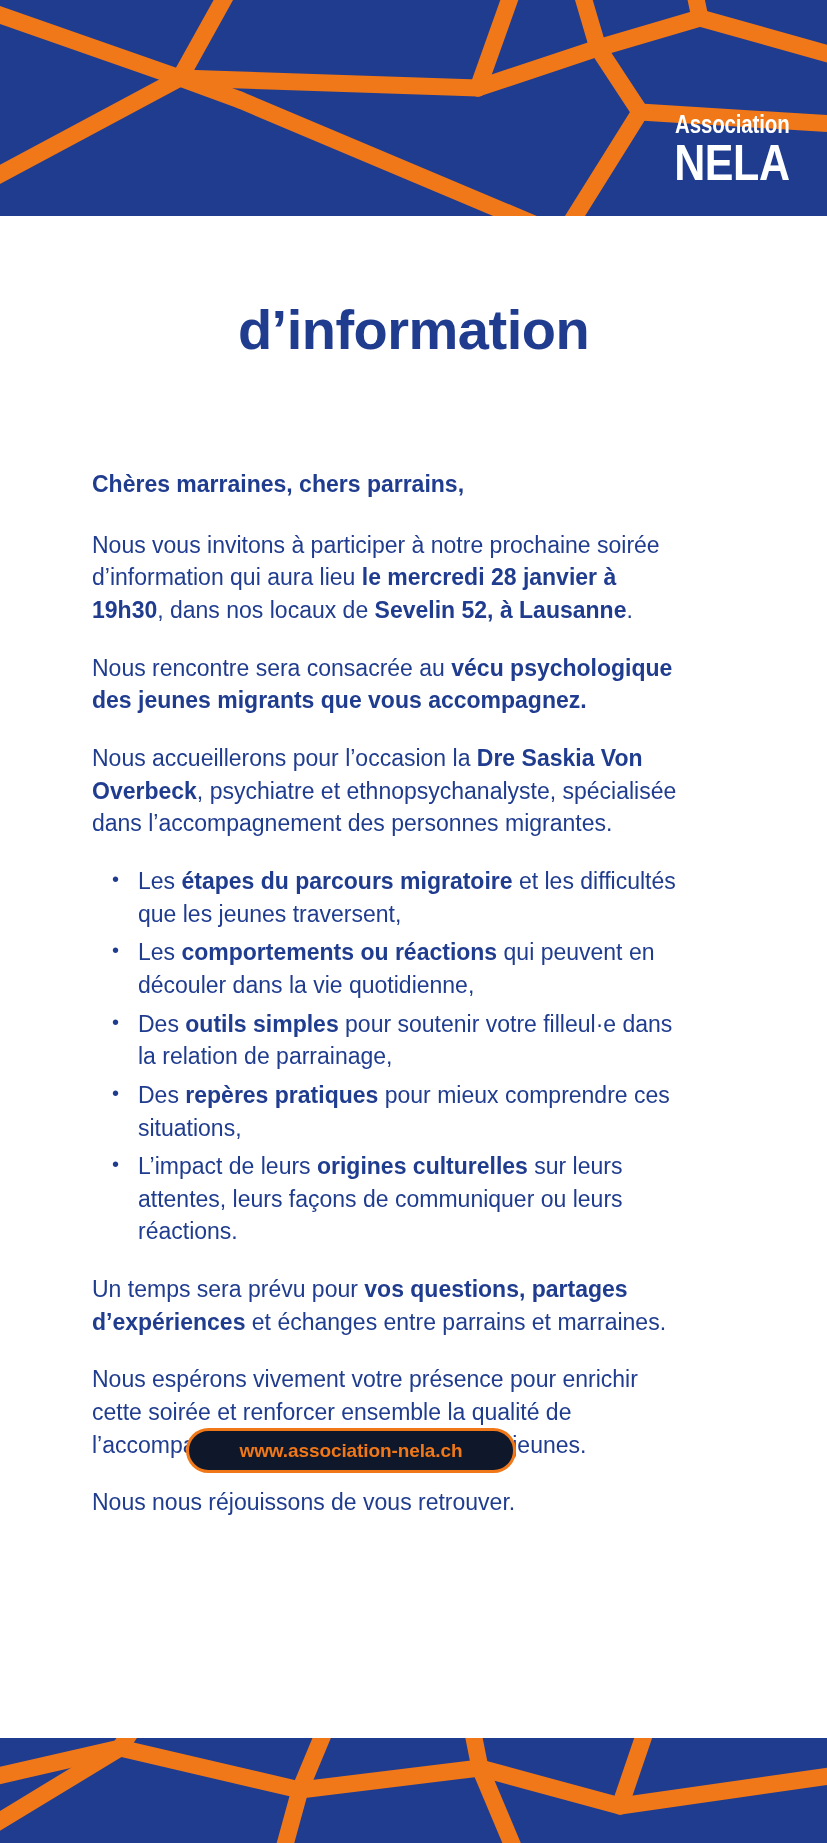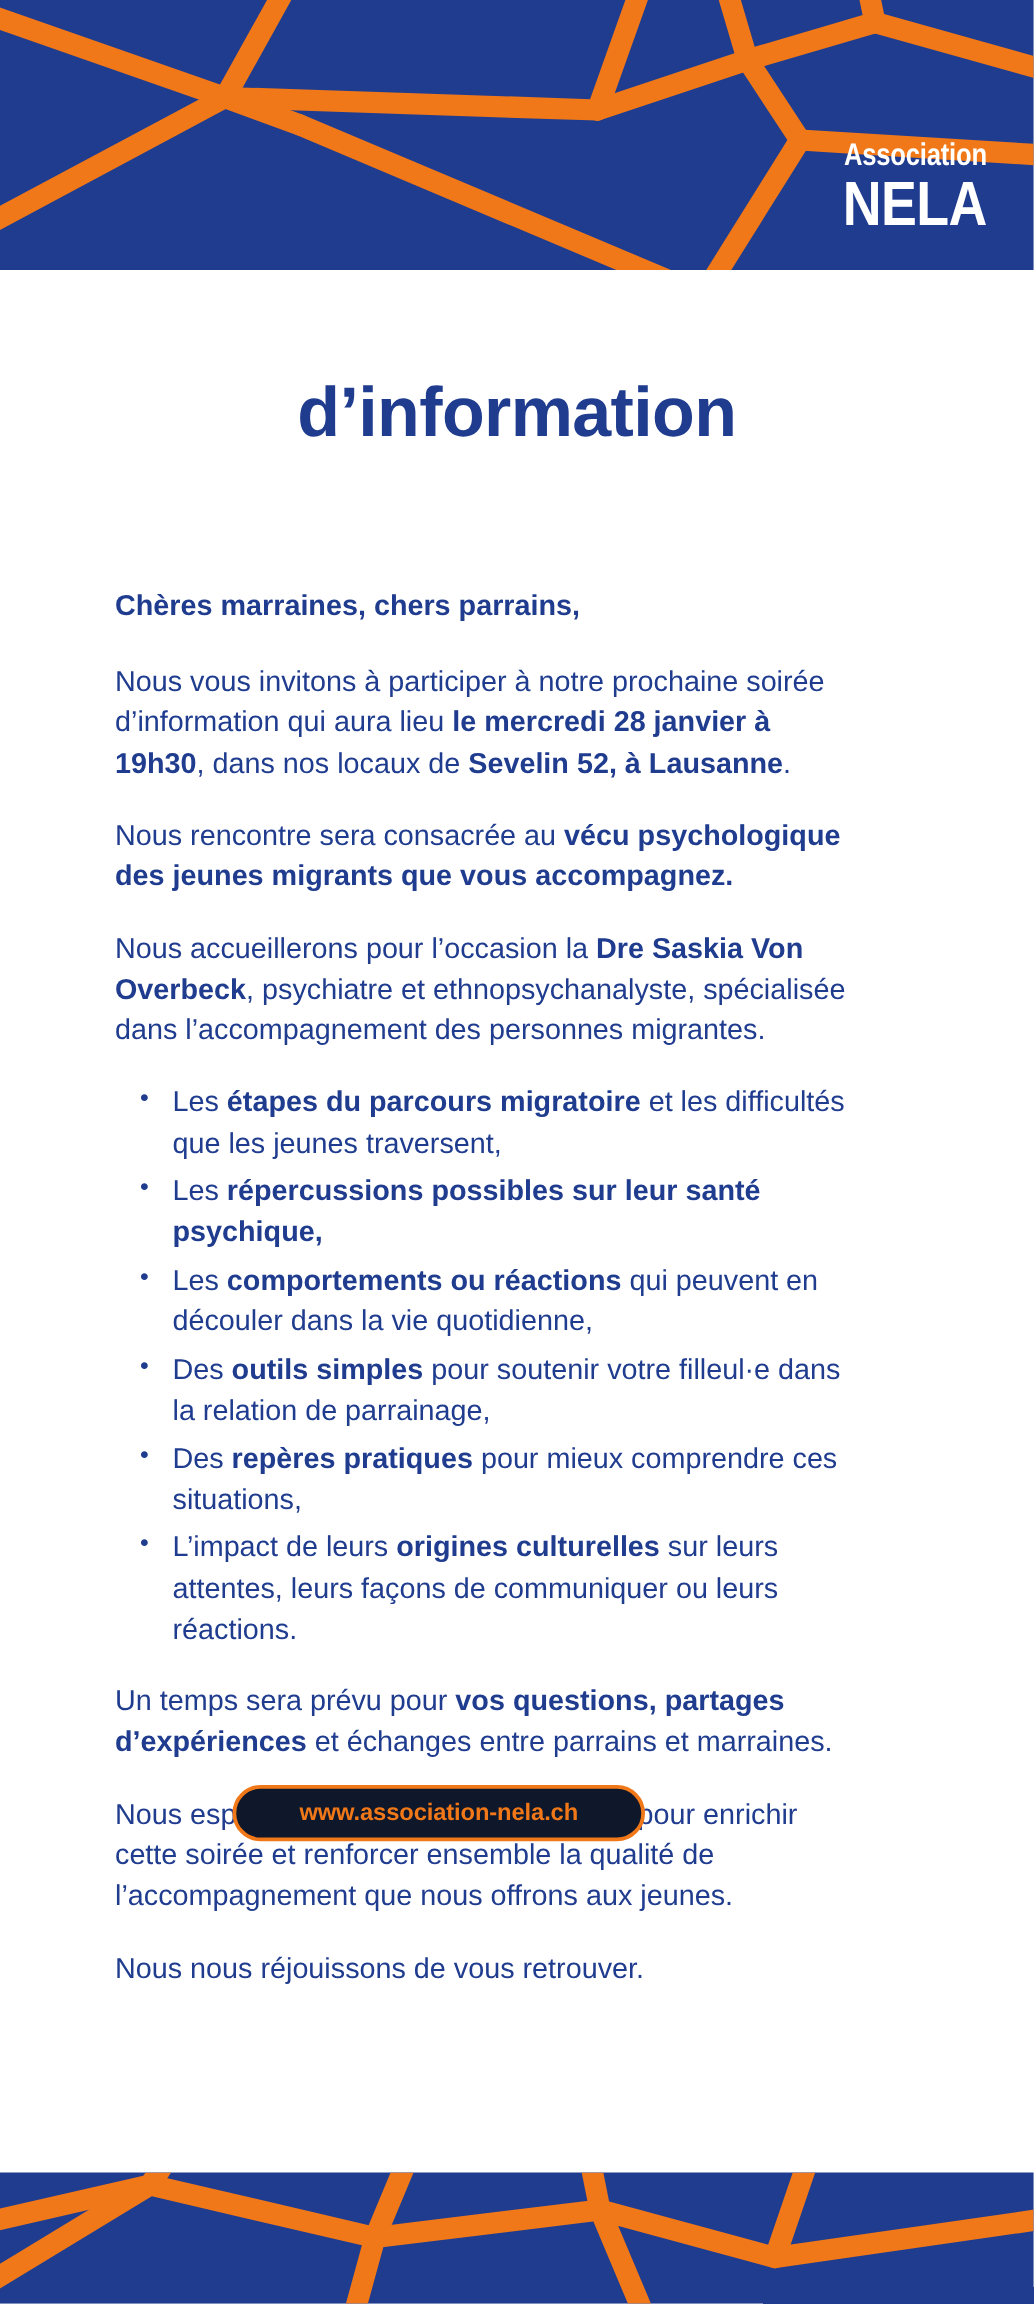--- a/index.html
+++ b/index.html
@@ -122,21 +122,20 @@
 
     <p><span>Nous vous invitons à participer à notre prochaine soirée d’information qui aura lieu </span><b>le mercredi 28 janvier à 19h30</b><span>, dans nos locaux de </span><b>Sevelin 52, à Lausanne</b><span>.</span></p>
 
     <p><span>Nous rencontre sera consacrée au </span><b>vécu psychologique des jeunes migrants que vous accompagnez.</b></p>
 
     <p><span>Nous accueillerons pour l’occasion la </span><b>Dre Saskia Von Overbeck</b><span>, psychiatre et ethnopsychanalyste, spécialisée dans l’accompagnement des personnes migrantes.</span></p>
 
 
     <ul class="topics">
       <li><span>Les </span><b>étapes du parcours migratoire</b><span> et les difficultés que les jeunes traversent,</span></li>
-      <li><span>Les </span><b>répercussions possibles sur leur santé psychique,</b><span></span></li>
       <li><span>Les </span><b>comportements ou réactions</b><span> qui peuvent en découler dans la vie quotidienne,</span></li>
       <li><span>Des </span><b>outils simples</b><span> pour soutenir votre filleul·e dans la relation de parrainage,</span></li>
       <li><span>Des </span><b>repères pratiques</b><span> pour mieux comprendre ces situations,</span></li>
       <li><span>L’impact de leurs </span><b>origines culturelles</b><span> sur leurs attentes, leurs façons de communiquer ou leurs réactions.</span></li>
     </ul>
 
     <p><span>Un temps sera prévu pour </span><b>vos questions, partages d’expériences</b><span> et échanges entre parrains et marraines.</span></p>
 
     <p>Nous espérons vivement votre présence pour enrichir cette soirée et renforcer ensemble la qualité de l’accompagnement que nous offrons aux jeunes.</p>
 

